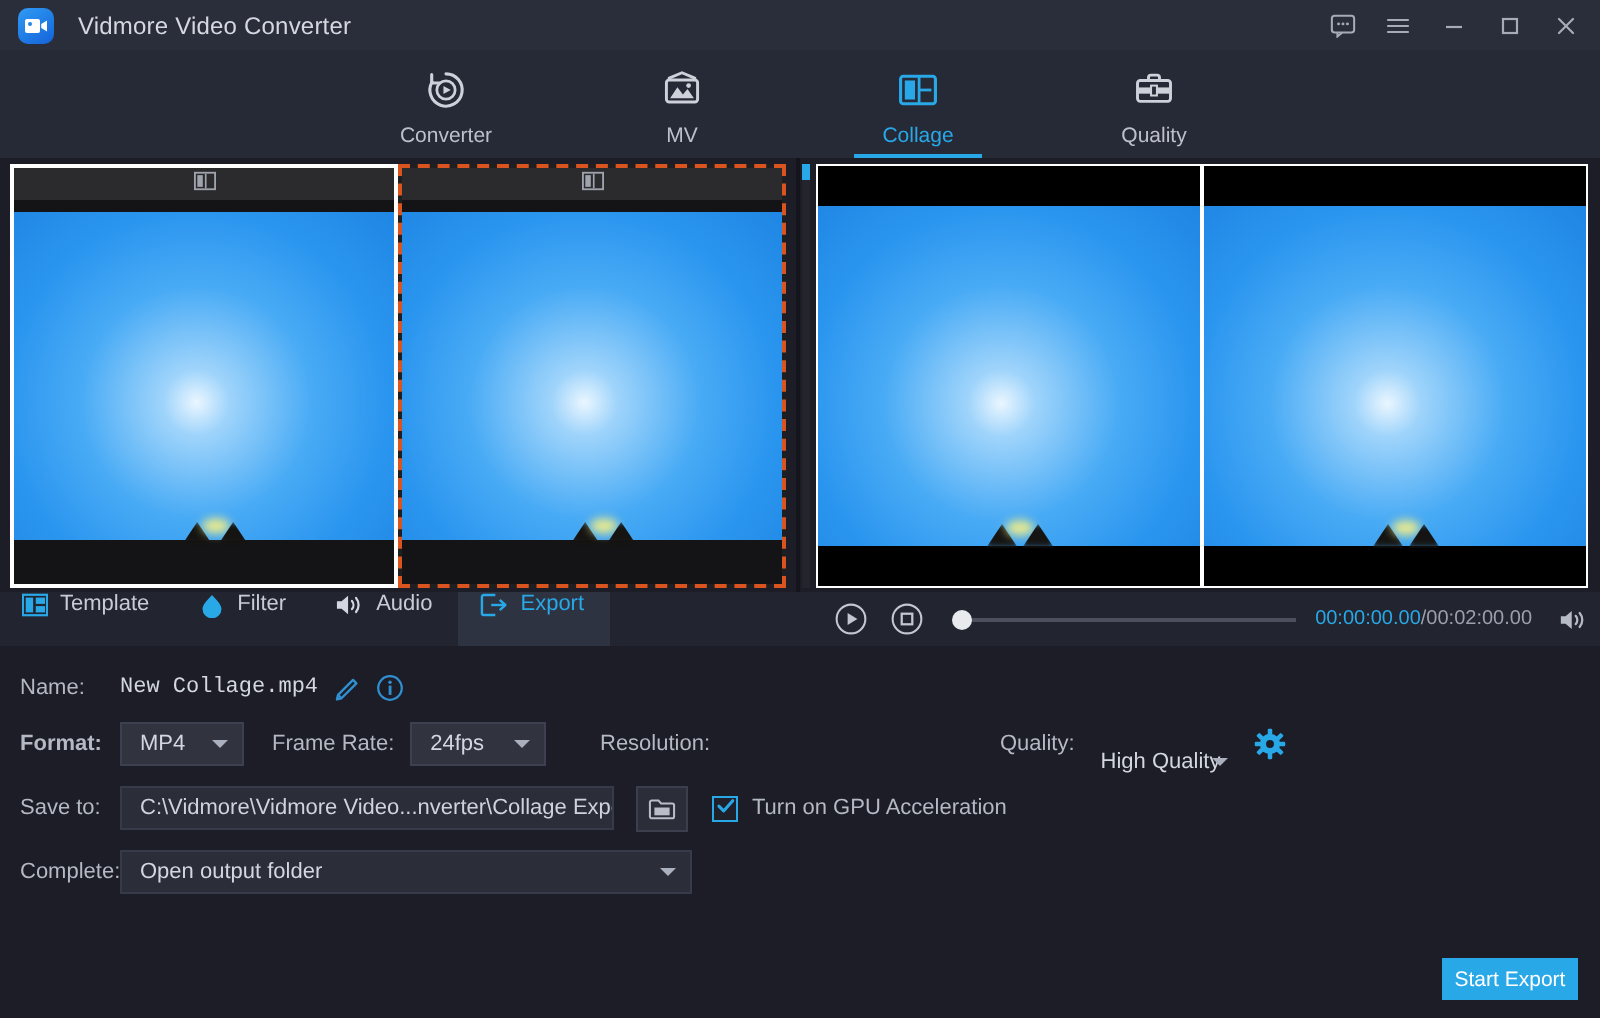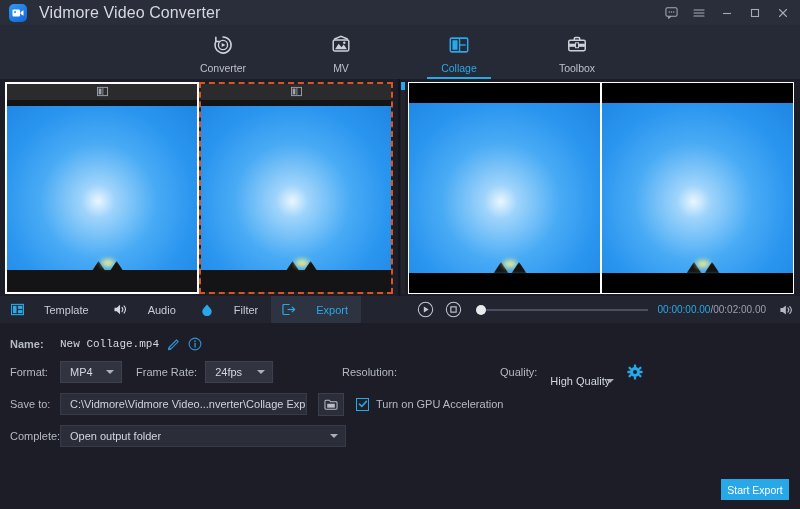--- a/index.html
+++ b/index.html
@@ -18,21 +18,21 @@
     background: #2a2d3a;
     display: flex; align-items: center;
   }
   .logo {
     width: 18px; height: 18px; margin-left: 9px; border-radius: 5px;
     background: linear-gradient(145deg,#2f9bf5,#1463d8);
     display: flex; align-items: center; justify-content: center;
   }
   .logo svg { display:block; }
   .app-title {
-    margin-left: 12px; font-size: 16px; color: #d5d8e0; letter-spacing: .1px;
+    margin-left: 12px; font-size: 12px; color: #d5d8e0; letter-spacing: .1px;
   }
   .winbtns {
     position: absolute; right: 4px; top: 0; height: 25px;
     display: flex; align-items: center; gap: 2px;
   }
   .winbtn {
     width: 26px; height: 25px; display: flex; align-items: center; justify-content: center;
     color: #a7abb8;
   }
 
@@ -113,21 +113,21 @@
   }
   .pv-scroll i { position:absolute; left:0; top:0; width:4px; height:8px; background:#29a8e8; display:block; }
 
   
   .toolrow {
     position: absolute; left: 0; top: 296px; width: 800px; height: 27px;
     background: #22242f;
   }
   .tooltabs { position: absolute; left: 0; top: 0; display: flex; height: 27px; align-items: center; }
   .ttab {
-    display: flex; align-items: center; gap: 20px; height: 27px; padding: 0 13px 0 11px;
+    display: flex; align-items: flex-start; gap: 6px; height: 27px; padding: 0 13px 0 11px;
     font-size: 11px; color: #c8ccd6;
   }
   .ttab.active { background: #2e3342; color: #29a8e8; }
   .ttab .ti { display: flex; align-items: center; }
 
   .playbar {
     position: absolute; left: 404px; top: 0; right: 0; height: 27px;
     display: flex; align-items: center;
   }
   .pbtn { width: 22px; height: 22px; display:flex; align-items:center; justify-content:center; margin-right: 6px; }
@@ -275,21 +275,21 @@
 
     <div class="navitem">
       <span class="nav-ico">
         <svg width="22" height="22" viewBox="0 0 24 24">
           <path d="M9 6.5 V5.2 a1.3 1.3 0 0 1 1.3 -1.3 h3.4 A1.3 1.3 0 0 1 15 5.2 V6.5" fill="none" stroke="#cdd1da" stroke-width="1.6"></path>
           <rect x="3" y="6.8" width="18" height="11.4" rx="1.5" fill="none" stroke="#cdd1da" stroke-width="1.6"></rect>
           <rect x="3.4" y="10.6" width="17.2" height="3.4" fill="#cdd1da"></rect>
           <rect x="10.4" y="9.6" width="3.2" height="5.4" fill="#262936" stroke="#cdd1da" stroke-width="1.1"></rect>
         </svg>
       </span>
-      <span class="nav-lbl">Toolbox</span>
+      <span class="nav-lbl">Quality</span>
     </div>
   </div>
 
   <div class="workarea">
 
     <div class="collage">
 
       <div class="cell">
         <div class="cell-head">
           <span>
@@ -357,36 +357,36 @@
               <rect x="2" y="3" width="4" height="8" fill="#29a8e8"></rect>
               <rect x="7.4" y="3" width="5" height="3.4" fill="#29a8e8"></rect>
               <rect x="7.4" y="7.6" width="5" height="3.4" fill="#29a8e8"></rect>
             </svg>
         </span>
         <span>Template</span>
       </div>
 
       <div class="ttab">
         <span class="ti">
+          <svg width="14" height="13" viewBox="0 0 15 14">
+              <path d="M7.5 1.6 C10.6 5 12.6 6.9 12.6 9.1 A5.1 5.1 0 0 1 2.4 9.1 C2.4 6.9 4.4 5 7.5 1.6 Z" fill="#29a8e8"></path>
+            </svg>
+        </span>
+        <span>Filter</span>
+      </div>
+
+      <div class="ttab">
+        <span class="ti">
           <svg width="15" height="13" viewBox="0 0 16 14">
               <path d="M1.5 5 H4 L7.5 2 V12 L4 9 H1.5 Z" fill="#d3d7e0"></path>
               <path d="M9.6 4.8 a3.4 3.4 0 0 1 0 4.4" fill="none" stroke="#d3d7e0" stroke-width="1.2" stroke-linecap="round"></path>
               <path d="M11.8 3.2 a6 6 0 0 1 0 7.6" fill="none" stroke="#d3d7e0" stroke-width="1.2" stroke-linecap="round"></path>
             </svg>
         </span>
         <span>Audio</span>
-      </div>
-
-      <div class="ttab">
-        <span class="ti">
-          <svg width="14" height="13" viewBox="0 0 15 14">
-              <path d="M7.5 1.6 C10.6 5 12.6 6.9 12.6 9.1 A5.1 5.1 0 0 1 2.4 9.1 C2.4 6.9 4.4 5 7.5 1.6 Z" fill="#29a8e8"></path>
-            </svg>
-        </span>
-        <span>Filter</span>
       </div>
 
       <div class="ttab active">
         <span class="ti">
           <svg width="14" height="13" viewBox="0 0 15 14">
               <path d="M8.2 1.6 H2 a1 1 0 0 0 -1 1 V11.4 a1 1 0 0 0 1 1 H8.2" fill="none" stroke="#29a8e8" stroke-width="1.3"></path>
               <line x1="6" y1="7" x2="13.2" y2="7" stroke="#29a8e8" stroke-width="1.3"></line>
               <path d="M10.6 4.2 L13.6 7 L10.6 9.8" fill="none" stroke="#29a8e8" stroke-width="1.3" stroke-linejoin="round"></path>
             </svg>
         </span>
@@ -418,54 +418,54 @@
             <path d="M9.4 4.8 a3.2 3.2 0 0 1 0 4.4" fill="none" stroke="#b6bac6" stroke-width="1.2" stroke-linecap="round"></path>
             <path d="M11.5 3.3 a5.6 5.6 0 0 1 0 7.4" fill="none" stroke="#b6bac6" stroke-width="1.2" stroke-linecap="round"></path>
           </svg>
       </div>
     </div>
   </div>
 
   <div class="form">
 
     <div class="frow" style="top:9px;left:10px;">
-      <span class="flabel" style="width:50px;font-weight:bold;">Name:</span>
+      <span class="flabel" style="width:50px;">Name:</span>
       <span class="fvalue" style="margin-left:0;font-family:Liberation Mono, monospace;">New Collage.mp4</span>
       <span style="margin-left:8px;display:flex;">
         <svg width="14" height="14" viewBox="0 0 15 15">
             <path d="M2.2 11.2 L10.2 3.2 L12 5 L4 13 L1.6 13.6 Z" fill="none" stroke="#2f8fd0" stroke-width="1.3" stroke-linejoin="round"></path>
             <line x1="2.2" y1="11.2" x2="4" y2="13" stroke="#2f8fd0" stroke-width="1.3"></line>
           </svg>
       </span>
       <span style="margin-left:7px;display:flex;">
         <svg width="14" height="14" viewBox="0 0 15 15">
             <circle cx="7.5" cy="7.5" r="6.3" fill="none" stroke="#2f8fd0" stroke-width="1.2"></circle>
             <circle cx="7.5" cy="4.4" r=".95" fill="#2f8fd0"></circle>
             <rect x="6.8" y="6.2" width="1.5" height="5" fill="#2f8fd0"></rect>
           </svg>
       </span>
     </div>
 
     <div class="frow" style="top:37px;left:10px;">
-      <span class="flabel" style="width:50px;">Format:</span>
+      <span class="flabel" style="width:50px;font-weight:bold;">Format:</span>
       <div class="select" style="width:62px;">
         <span>MP4</span>
         <i class="caret"></i>
       </div>
     </div>
 
     <div class="frow" style="top:37px;left:136px;">
       <span class="flabel" style="margin-right:8px;">Frame Rate:</span>
       <div class="select" style="width:68px;">
         <span>24fps</span>
         <i class="caret"></i>
       </div>
     </div>
 
-    <div class="frow" style="top:37px;left:300px;margin-left:42px;">
+    <div class="frow" style="top:37px;left:300px;">
       <span class="flabel" style="margin-right:8px;">Resolution:</span>
     </div>
 
     <div class="frow" style="top:37px;left:500px;">
       <span class="flabel" style="margin-right:8px;">Quality:</span>
       <div class="select plain" style="width:76px;">
         <span>High Quality</span>
         <i class="caret"></i>
       </div>
       <span class="gear" style="margin-left:6px;">

